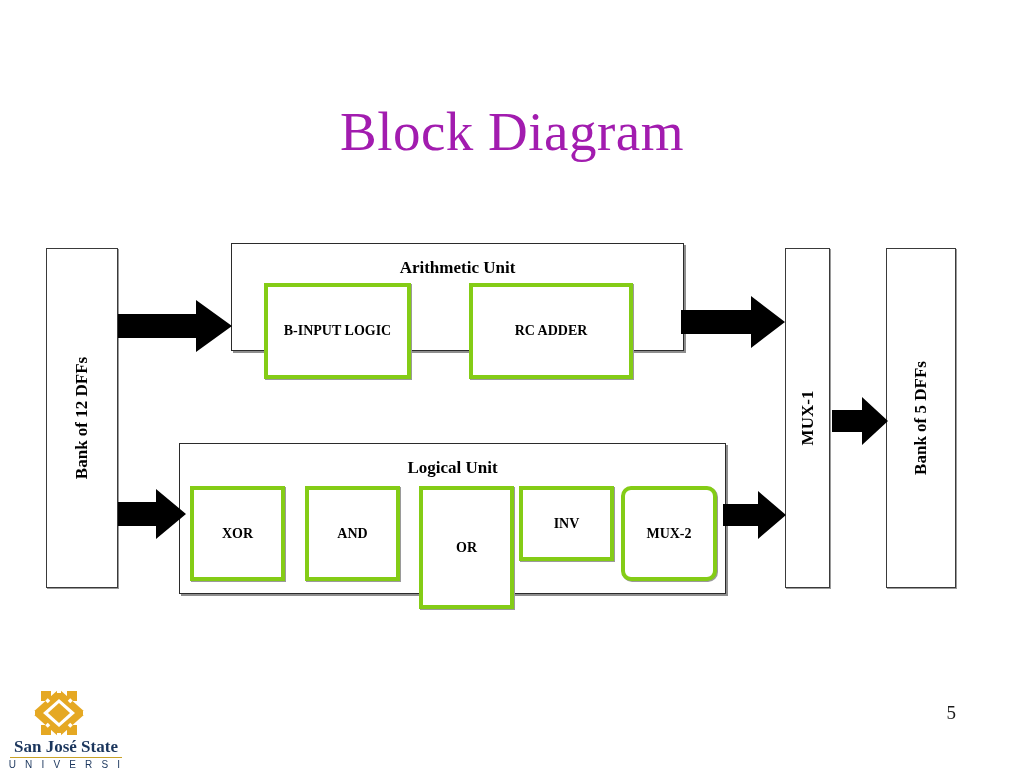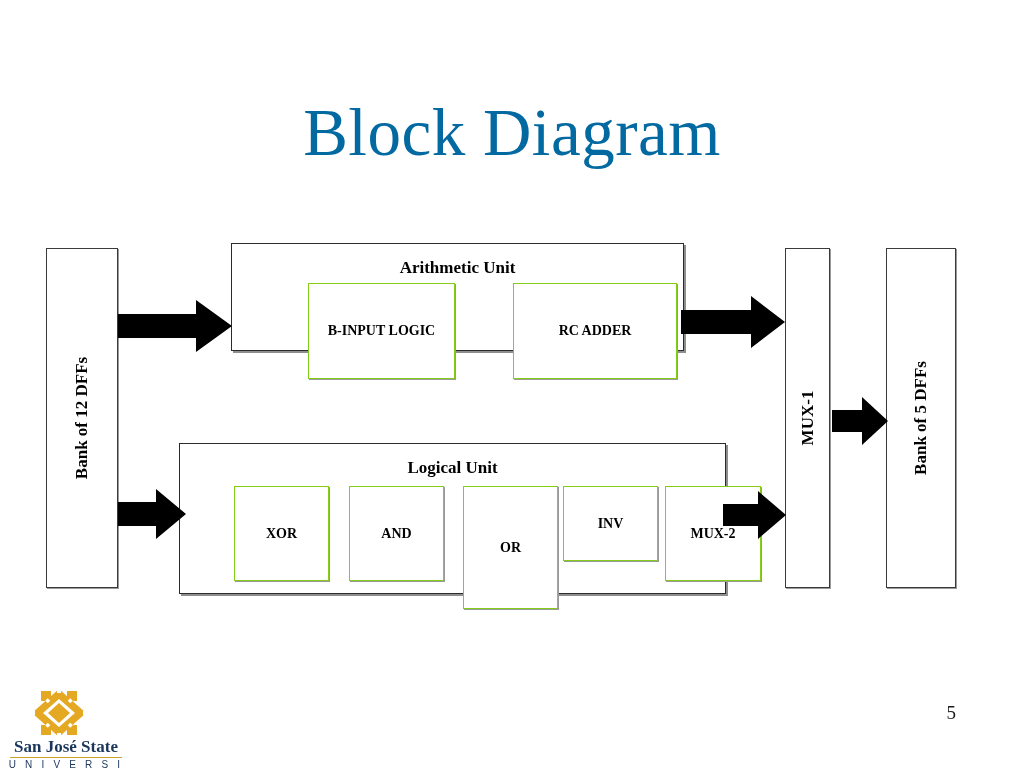--- a/index.html
+++ b/index.html
@@ -18,47 +18,46 @@
   }
 
   
   #slide-title {
     position: absolute;
     left: 0;
     top: 96px;
     width: 1024px;
     text-align: center;
     font-family: "Liberation Serif", "DejaVu Serif", serif;
-    font-size: 67px;
+    font-size: 55px;
     font-weight: normal;
     letter-spacing: 0.5px;
     line-height: 72px;
-    color: #0369a1;
+    color: #a21caf;
     white-space: nowrap;
   }
 
   
   .box {
     position: absolute;
     background: #ffffff;
     box-sizing: border-box;
     border: 1px solid #000000;
   }
   .tall-box {
     border: 1px solid #3a3a3a;
     box-shadow: 1px 1px 0 0 #9a9a9a;
   }
   .group-box {
     border: 1px solid #2b2b2b;
     box-shadow: 2px 2px 0 0 #8e8e8e;
   }
   .unit-box {
-    border: 1px solid #84cc16;
+    border: 4px solid #84cc16;
     box-shadow: 1px 1px 0 0 #9a9a9a;
-    margin-left: 44px;
   }
 
   
   .vlabel {
     position: absolute;
     left: 50%;
     top: 50%;
     transform: translate(-50%, -50%) rotate(-90deg);
     transform-origin: center center;
     white-space: nowrap;
@@ -185,21 +184,21 @@
   </div>
 
   <div class="box unit-box" style="left:239px; top:42px; width:95px; height:123px;">
     <span class="hlabel centered-label">OR</span>
   </div>
 
   <div class="box unit-box" style="left:339px; top:42px; width:95px; height:75px;">
     <span class="hlabel centered-label">INV</span>
   </div>
 
-  <div class="box unit-box" style="left:441px; top:42px; width:96px; height:95px;">
+  <div class="box unit-box" style="left:441px; top:42px; width:96px; height:95px;border-radius:10px;">
     <span class="hlabel centered-label">MUX-2</span>
   </div>
 </div>
 
 <div class="box tall-box" id="block-mux1" style="left:785px; top:248px; width:45px; height:340px;">
   <span class="vlabel">MUX-1</span>
 </div>
 
 <div class="box tall-box" id="block-dff5" style="left:886px; top:248px; width:70px; height:340px;">
   <span class="vlabel">Bank of 5 DFFs</span>

